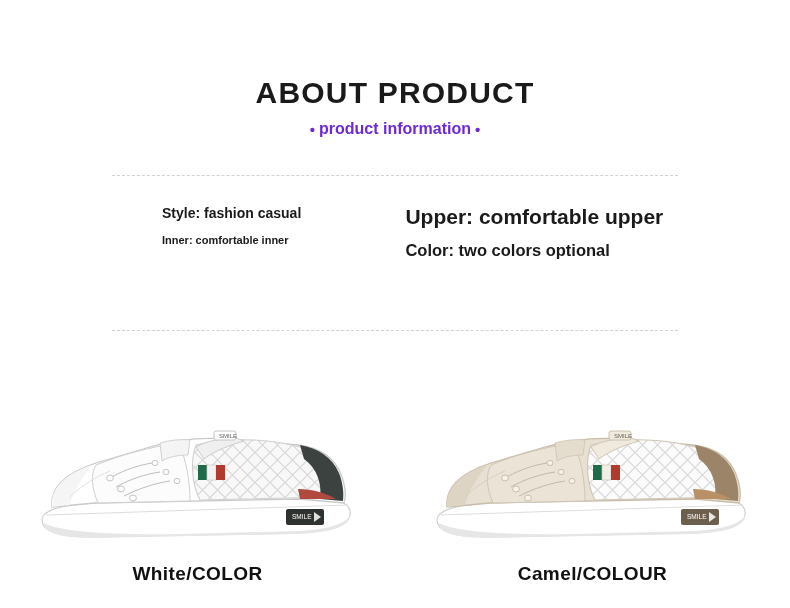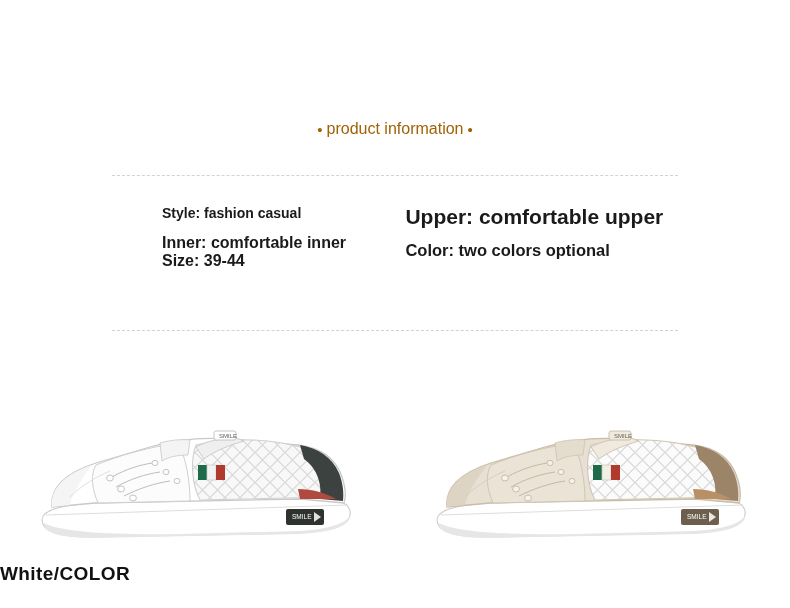--- a/index.html
+++ b/index.html
@@ -32,22 +32,22 @@
     letter-spacing: 1.2px;
     color: #1a1a1a;
   }
   .subtitle {
     position: absolute;
     top: 120px;
     left: 0;
     width: 790px;
     text-align: center;
     font-size: 16px;
-    font-weight: normal;
-    color: #a16207;
+    font-weight: bold;
+    color: #6d28d9;
   }
   .subtitle .dot {
     font-size: 15px;
     vertical-align: middle;
     padding: 0 4px;
   }
 
   
   .divider {
     position: absolute;
@@ -81,21 +81,21 @@
     width: 310px;
     padding-left: 12px;
     box-sizing: border-box;
   }
   .spec-item {
     font-weight: bold;
     color: #1a1a1a;
     white-space: nowrap;
   }
   .spec-col.left .spec-item:nth-child(1) { font-size: 14px; margin-bottom: 13px; }
-  .spec-col.left .spec-item:nth-child(2) { font-size: 16px; }
+  .spec-col.left .spec-item:nth-child(2) { font-size: 11px; margin-bottom: 13px; }
   .spec-col.left .spec-item:nth-child(3) { font-size: 16px; }
 
   .spec-col.right .spec-item:nth-child(1) { font-size: 21px; margin-bottom: 12px; }
   .spec-col.right .spec-item:nth-child(2) { font-size: 16.5px; margin-bottom: 12px; }
   .spec-col.right .spec-item:nth-child(3) { font-size: 16.5px; margin-top: 25px; }
 
   
   .products {
     position: absolute;
     top: 385px;
@@ -117,45 +117,45 @@
     top: 0;
     left: 0;
     width: 395px;
     height: 170px;
   }
   .caption {
     position: absolute;
     top: 178px;
     left: 0;
     width: 395px;
-    text-align: left;
+    text-align: center;
     font-size: 19px;
     font-weight: bold;
     letter-spacing: 0.4px;
     color: #111111;
   }
   svg { display: block; }
 </style>
 </head>
 <body>
 
 <div class="page">
 
+  <div class="title">ABOUT PRODUCT</div>
 
   <div class="subtitle">
     <span class="dot">•</span><span>product information</span><span class="dot">•</span>
   </div>
 
   <div class="divider top"></div>
 
   <div class="specs">
     <div class="spec-col left">
       <div class="spec-item">Style: fashion casual</div>
       <div class="spec-item">Inner: comfortable inner</div>
-      <div class="spec-item">Size: 39-44</div>
     </div>
     <div class="spec-col right">
       <div class="spec-item">Upper: comfortable upper</div>
       <div class="spec-item">Color: two colors optional</div>
     </div>
   </div>
 
   <div class="divider bottom"></div>
 
   <div class="products">
@@ -289,16 +289,17 @@
           <text x="219" y="53" font-family="'Liberation Sans', sans-serif" font-size="6" fill="#6b6153">SMILE</text>
 
           <g>
             <rect x="286" y="124" width="38" height="16" rx="2" fill="#6d5f4d"></rect>
             <text x="292" y="134" font-family="'Liberation Sans', sans-serif" font-size="6.5" fill="#ffffff">SMILE</text>
             <path d="M314 127 l7 5 l-7 5 z" fill="#ffffff" opacity="0.85"></path>
           </g>
           <path d="M70 112 C82 100, 96 92, 110 86" fill="none" stroke="#d9cfbe" stroke-width="1"></path>
         </svg>
       </div>
+      <div class="caption">Camel/COLOUR</div>
     </div>
 
   </div>
 </div>
 
 </body></html>

